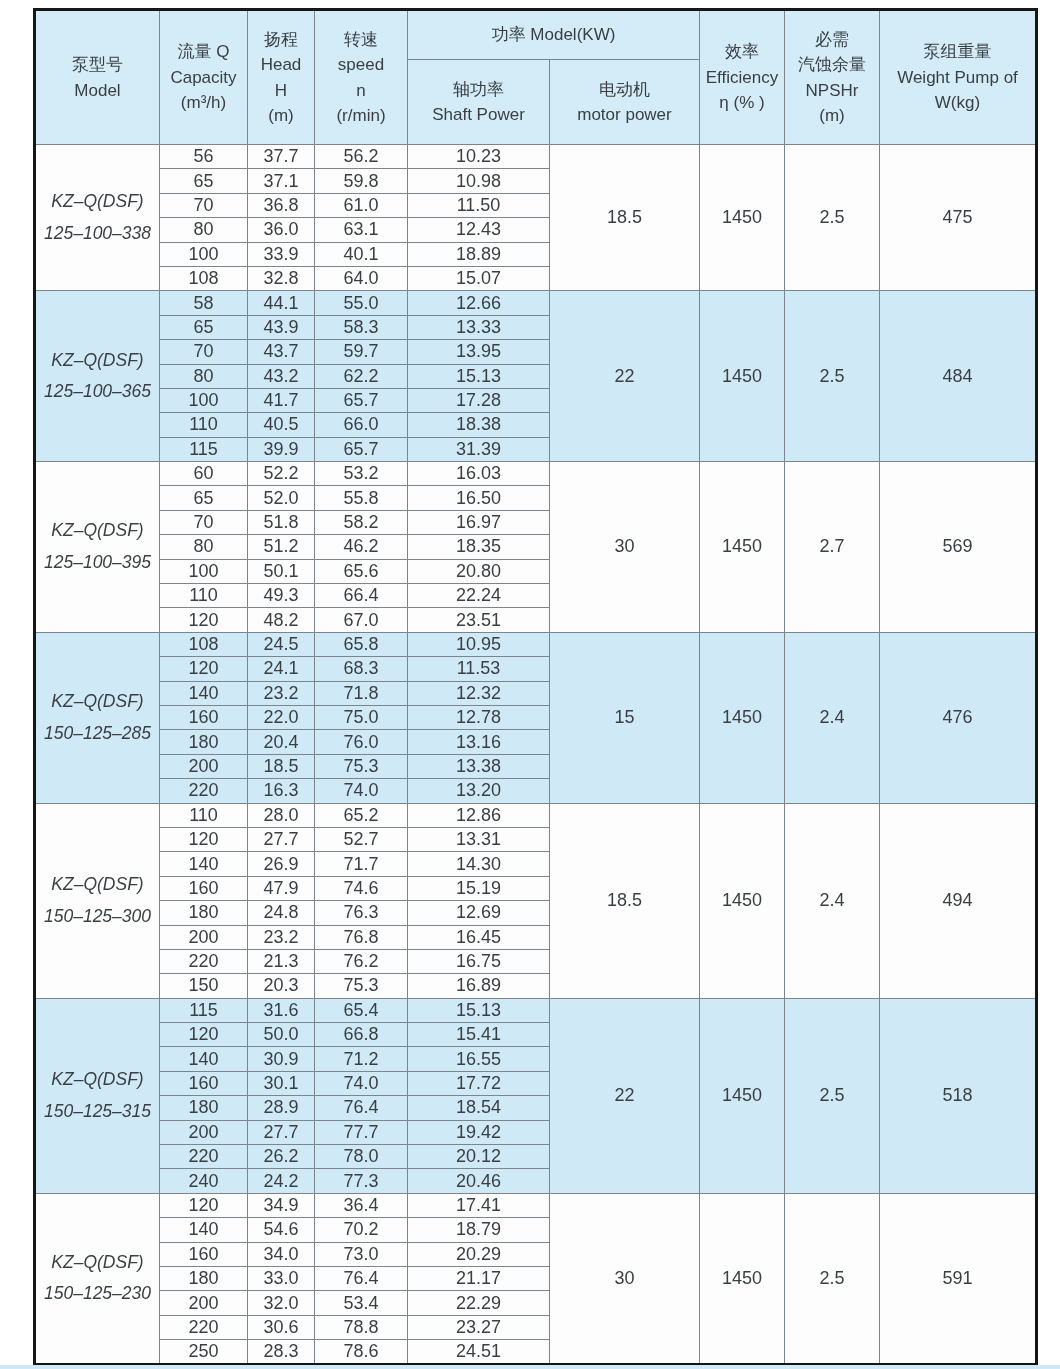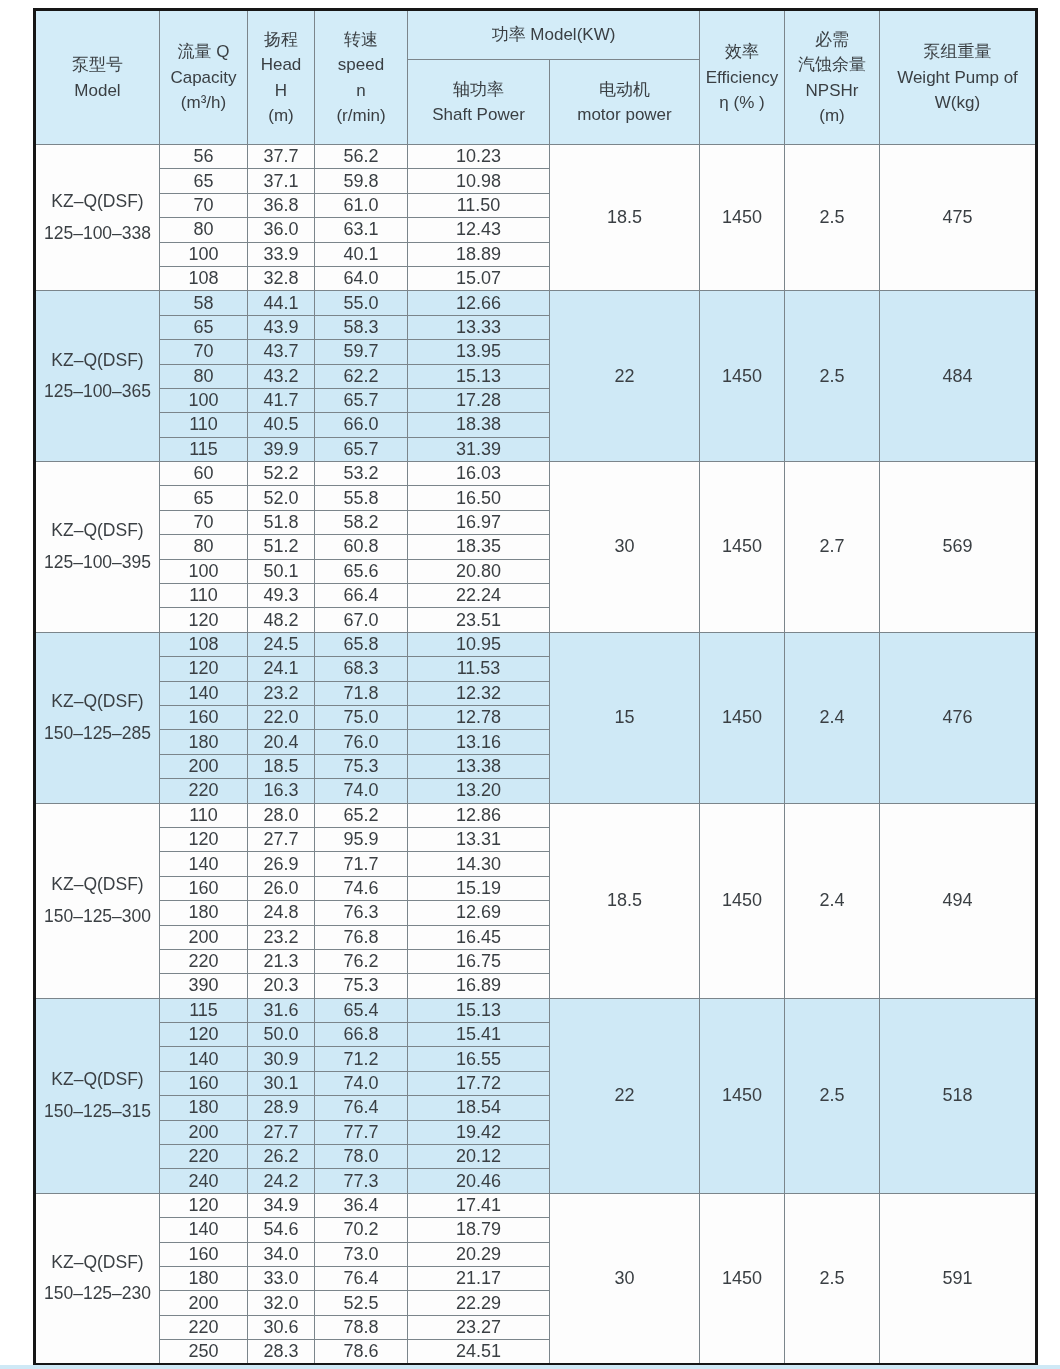--- a/index.html
+++ b/index.html
@@ -34,20 +34,21 @@
     font-size: 17px;
     line-height: 1.5;
   }
   thead tr.h1 { height: 50px; }
   thead tr.h2 { height: 85px; }
   tbody tr { height: 24.4px; }
   tbody td { font-size: 18px; }
   tbody td.model {
     font-size: 17.5px;
     line-height: 1.8;
+    font-style: italic;
   }
   tbody td.bigval { font-size: 18px; }
   tr.band-blue td { background: var(--band-blue, #cfe9f6); }
   tr.band-white td { background: var(--row-white, #fdfdfd); }
   .bottom-strip {
     position: absolute;
     left: 0;
     bottom: 0;
     width: 1060px;
     height: 4px;
@@ -214,21 +215,21 @@
       </tr>
       <tr class="band-white">
         <td>70</td>
         <td>51.8</td>
         <td>58.2</td>
         <td>16.97</td>
       </tr>
       <tr class="band-white">
         <td>80</td>
         <td>51.2</td>
-        <td>60.8</td>
+        <td>46.2</td>
         <td>18.35</td>
       </tr>
       <tr class="band-white">
         <td>100</td>
         <td>50.1</td>
         <td>65.6</td>
         <td>20.80</td>
       </tr>
       <tr class="band-white">
         <td>110</td>
@@ -298,32 +299,32 @@
         <td>65.2</td>
         <td>12.86</td>
         <td class="bigval" rowspan="8">18.5</td>
         <td class="bigval" rowspan="8">1450</td>
         <td class="bigval" rowspan="8">2.4</td>
         <td class="bigval" rowspan="8">494</td>
       </tr>
       <tr class="band-white">
         <td>120</td>
         <td>27.7</td>
-        <td>95.9</td>
+        <td>52.7</td>
         <td>13.31</td>
       </tr>
       <tr class="band-white">
         <td>140</td>
         <td>26.9</td>
         <td>71.7</td>
         <td>14.30</td>
       </tr>
       <tr class="band-white">
         <td>160</td>
-        <td>26.0</td>
+        <td>47.9</td>
         <td>74.6</td>
         <td>15.19</td>
       </tr>
       <tr class="band-white">
         <td>180</td>
         <td>24.8</td>
         <td>76.3</td>
         <td>12.69</td>
       </tr>
       <tr class="band-white">
@@ -332,21 +333,21 @@
         <td>76.8</td>
         <td>16.45</td>
       </tr>
       <tr class="band-white">
         <td>220</td>
         <td>21.3</td>
         <td>76.2</td>
         <td>16.75</td>
       </tr>
       <tr class="band-white">
-        <td>390</td>
+        <td>150</td>
         <td>20.3</td>
         <td>75.3</td>
         <td>16.89</td>
       </tr>
       <tr class="band-blue">
         <td class="model" rowspan="8">KZ–Q(DSF)
 150–125–315</td>
         <td>115</td>
         <td>31.6</td>
         <td>65.4</td>
@@ -424,21 +425,21 @@
       </tr>
       <tr class="band-white">
         <td>180</td>
         <td>33.0</td>
         <td>76.4</td>
         <td>21.17</td>
       </tr>
       <tr class="band-white">
         <td>200</td>
         <td>32.0</td>
-        <td>52.5</td>
+        <td>53.4</td>
         <td>22.29</td>
       </tr>
       <tr class="band-white">
         <td>220</td>
         <td>30.6</td>
         <td>78.8</td>
         <td>23.27</td>
       </tr>
       <tr class="band-white">
         <td>250</td>

